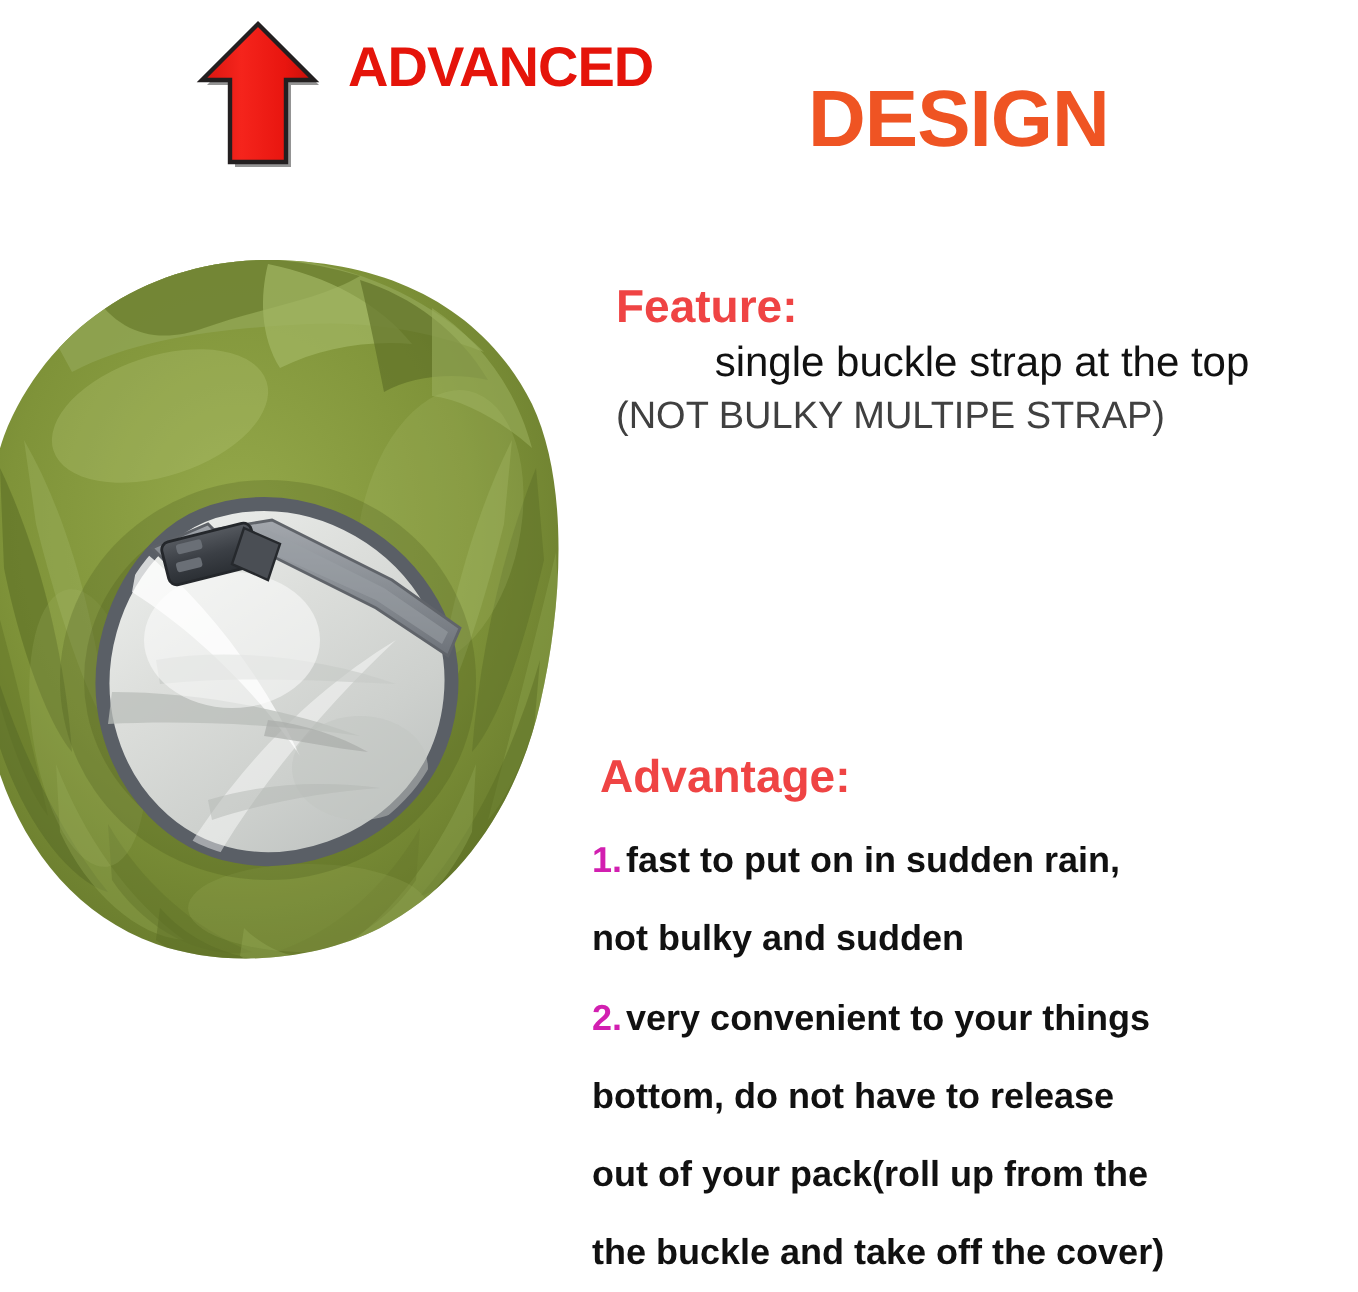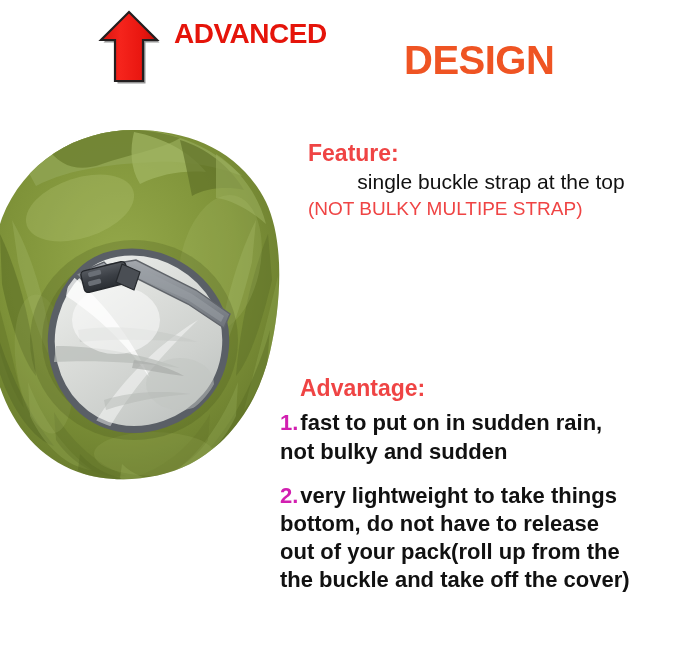--- a/index.html
+++ b/index.html
@@ -100,39 +100,39 @@
   }
   .body-line.light {
     font-weight: normal;
   }
   #feature-block .body-line:first-of-type {
     margin-top: 5px;
   }
   .caps-line {
     font-size: 19px;
     font-weight: normal;
-    color: #ef4444;
+    color: #404040;
     line-height: 1.32;
     margin: 0;
     white-space: nowrap;
   }
 
   .adv-item {
     margin: 0;
     padding: 0;
   }
   .adv-item + .adv-item {
     margin-top: 14px;
   }
   .adv-line {
-    font-size: 22px;
+    font-size: 18px;
     font-weight: bold;
     color: #111111;
     line-height: 1.28;
-    margin: 0;
+    margin: 16px;
     white-space: nowrap;
   }
   .adv-num {
     color: #d21fb0;
     font-weight: bold;
     margin-right: 2px;
   }
   #adv-item-1 { margin-top: 6px; }
   #adv-item-2 { margin-top: 16px; }
   #adv-item-3 { margin-top: 20px; }
@@ -284,21 +284,21 @@
 
     <div class="adv-item" id="adv-item-1">
       <p class="adv-line">
         <span class="adv-num">1.</span><span>fast to put on in sudden rain,</span>
       </p>
       <p class="adv-line">not bulky and sudden</p>
     </div>
 
     <div class="adv-item" id="adv-item-2">
       <p class="adv-line">
-        <span class="adv-num">2.</span><span>very lightweight to take things</span>
+        <span class="adv-num">2.</span><span>very convenient to your things</span>
       </p>
       <p class="adv-line">bottom, do not have to release</p>
       <p class="adv-line">out of your pack(roll up from the</p>
       <p class="adv-line">the buckle and take off the cover)</p>
     </div>
 
   </div>
 
 </div>
 

